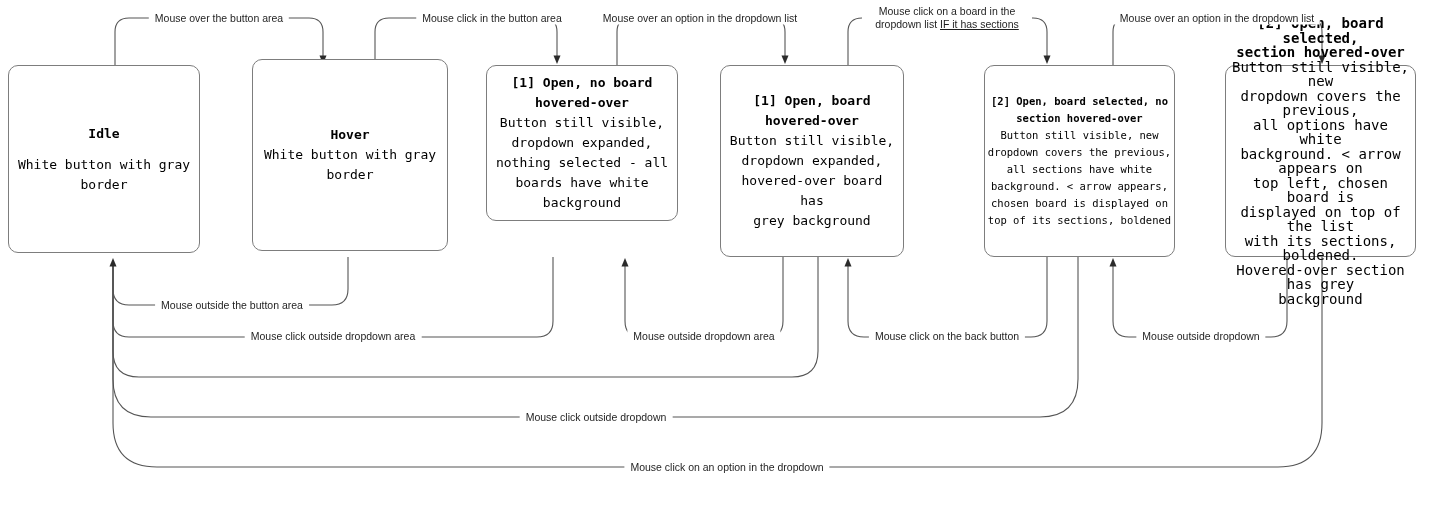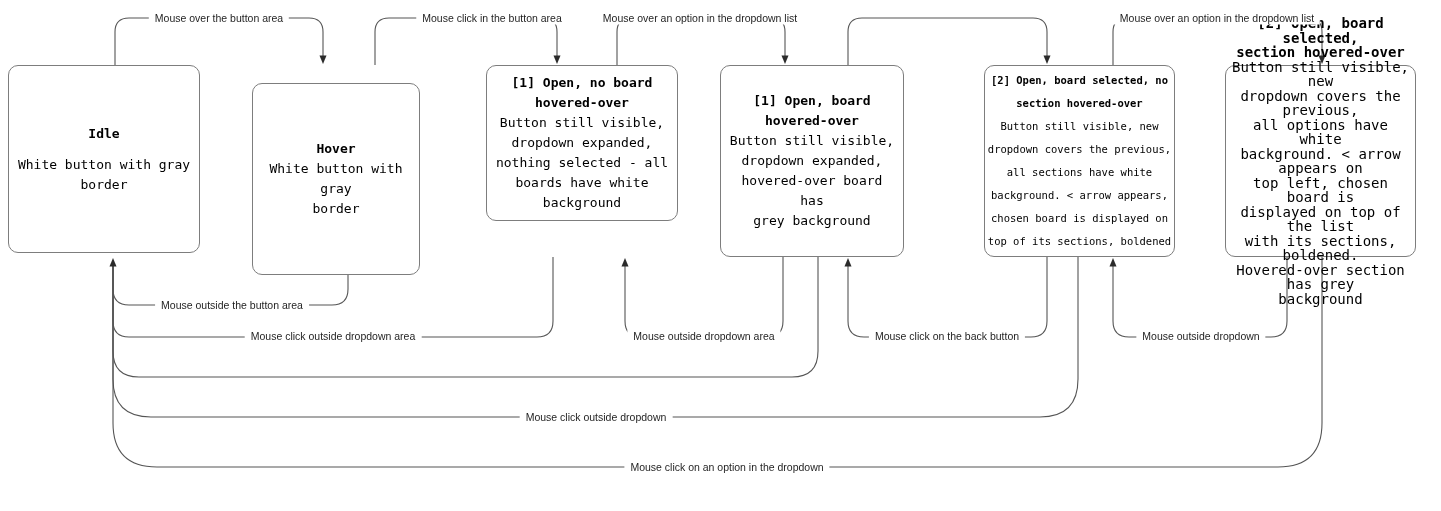--- a/index.html
+++ b/index.html
@@ -19,21 +19,21 @@
     border-radius:10px;
     display:flex;flex-direction:column;justify-content:center;align-items:center;
     text-align:center;
     font-family:"DejaVu Sans Mono","Liberation Mono",monospace;
     color:#000;
     padding:4px 5px;
   }
   .state .title{font-weight:bold;white-space:pre-line;}
   .state .body{white-space:pre-line;}
   .s-lg{font-size:13px;line-height:20px;}
-  .s-md{font-size:10.5px;line-height:23px;align-items:center;}
+  .s-md{font-size:10.5px;line-height:17px;align-items:center;}
   .s-sm{font-size:14px;line-height:14.5px;}
   .tlabel{
     position:absolute;
     transform:translate(-50%,-50%);
     background:#ffffff;
     padding:0 6px;
     font-size:10.5px;
     line-height:13px;
     color:#1f1f1f;
     white-space:nowrap;
@@ -77,21 +77,21 @@
       <polygon points="1113,258 1109.5,266.5 1116.5,266.5"></polygon>
     </g>
   </svg>
 
   <div class="state s-lg" style="left:8px;top:65px;width:192px;height:188px;gap:11px;">
     <div class="title">Idle</div>
     <div class="body">White button with gray
 border</div>
   </div>
 
-  <div class="state s-lg" style="left:252px;top:83px;width:168px;height:192px;">
+  <div class="state s-lg" style="left:252px;top:59px;width:196px;height:192px;">
     <div class="title">Hover</div>
     <div class="body">White button with gray
 border</div>
   </div>
 
   <div class="state s-lg" style="left:486px;top:65px;width:192px;height:156px;">
     <div class="title">[1] Open, no board
 hovered-over</div>
     <div class="body">Button still visible,
 dropdown expanded,
@@ -139,20 +139,23 @@
   </span>
 
   <span class="tlabel" style="left:492px;top:18px;">
     <span>Mouse click in the button area</span>
   </span>
 
   <span class="tlabel" style="left:700px;top:18px;">
     <span>Mouse over an option in the dropdown list</span>
   </span>
 
+  <span class="tlabel wrap" style="left:947px;top:18px;">
+    <span>Mouse click on a board in the dropdown list </span><span class="u">IF it has sections</span>
+  </span>
 
   <span class="tlabel" style="left:1217px;top:18px;">
     <span>Mouse over an option in the dropdown list</span>
   </span>
 
   <span class="tlabel" style="left:232px;top:305px;">
     <span>Mouse outside the button area</span>
   </span>
 
   <span class="tlabel" style="left:333px;top:336px;">

